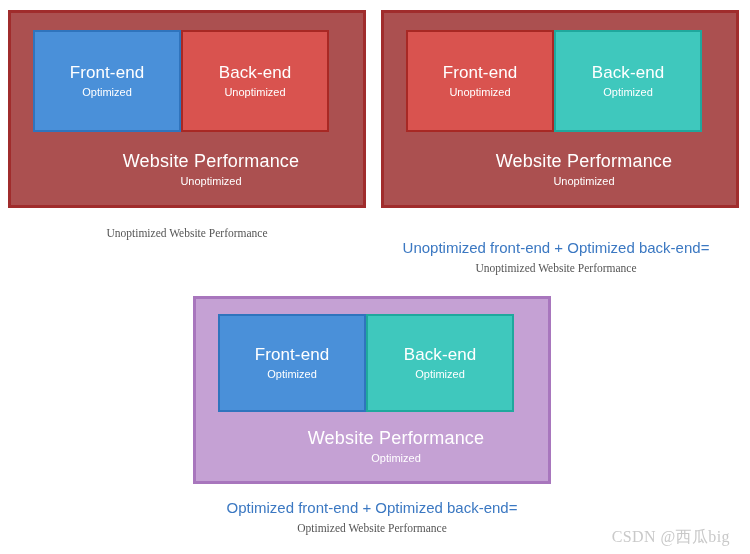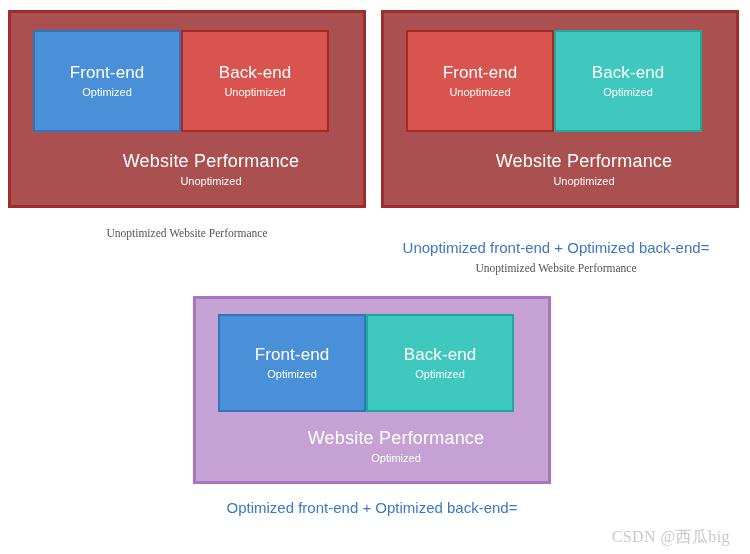--- a/index.html
+++ b/index.html
@@ -230,17 +230,18 @@
       <div class="container-label" style="top:128px;">
         <div class="cl-title">Website Performance</div>
         <div class="cl-sub">Optimized</div>
       </div>
 
     </div>
   </div>
 
   <div class="caption" style="left:193px; top:498px; width:358px;">
     <div class="cap-main">Optimized front-end + Optimized back-end=</div>
+    <div class="cap-sub">Optimized Website Performance</div>
   </div>
 
   <div class="watermark">CSDN @西瓜big</div>
 
 </div>
 
 </body></html>

